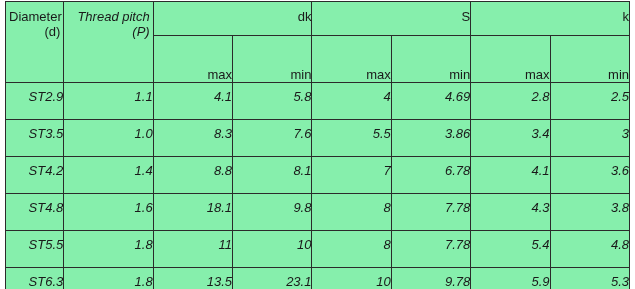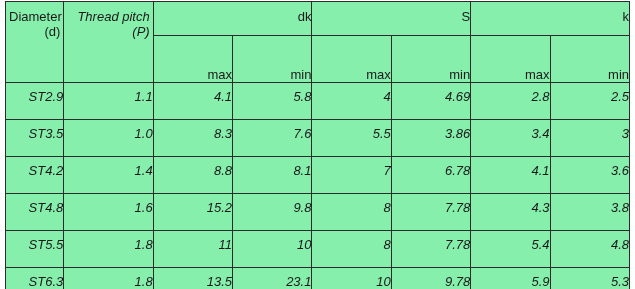--- a/index.html
+++ b/index.html
@@ -227,21 +227,21 @@
           </td>
         </tr>
         <tr class="data-row">
           <td>
             <span class="cell-pad">ST4.8</span>
           </td>
           <td>
             <span class="cell-pad">1.6</span>
           </td>
           <td>
-            <span class="cell-pad">15.2</span>
+            <span class="cell-pad">18.1</span>
           </td>
           <td>
             <span class="cell-pad">9.8</span>
           </td>
           <td>
             <span class="cell-pad">8</span>
           </td>
           <td>
             <span class="cell-pad">7.78</span>
           </td>

